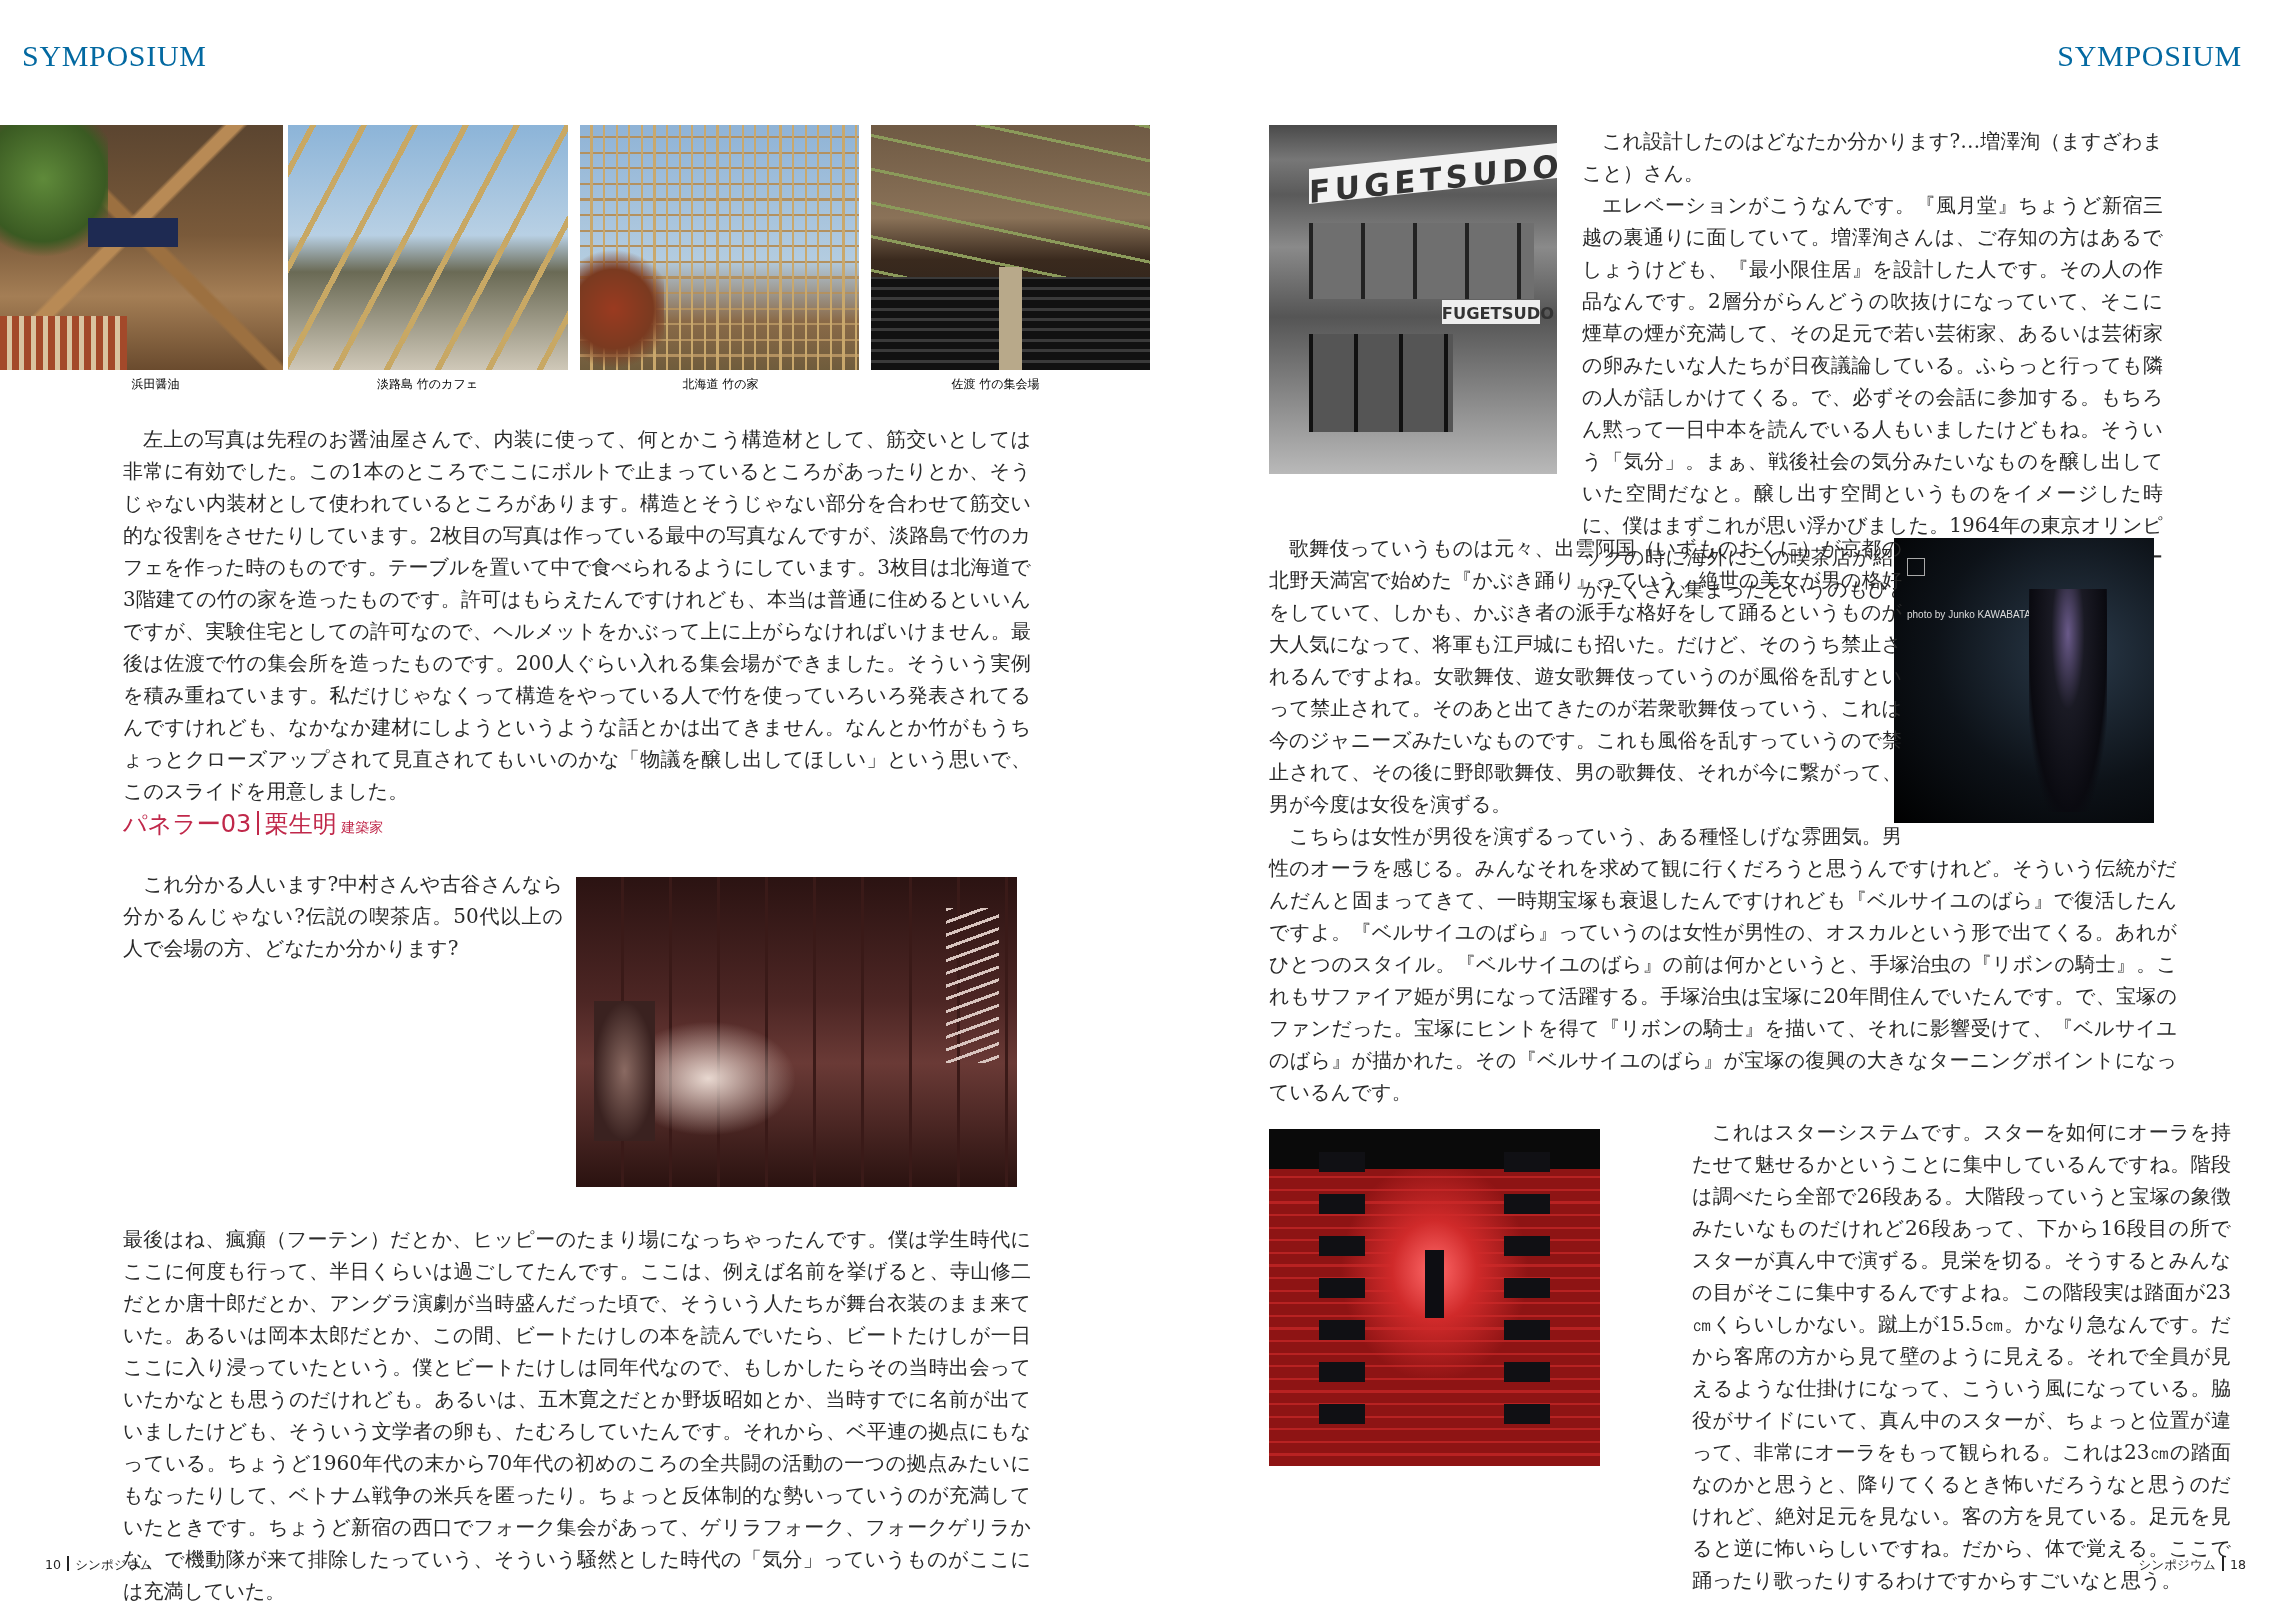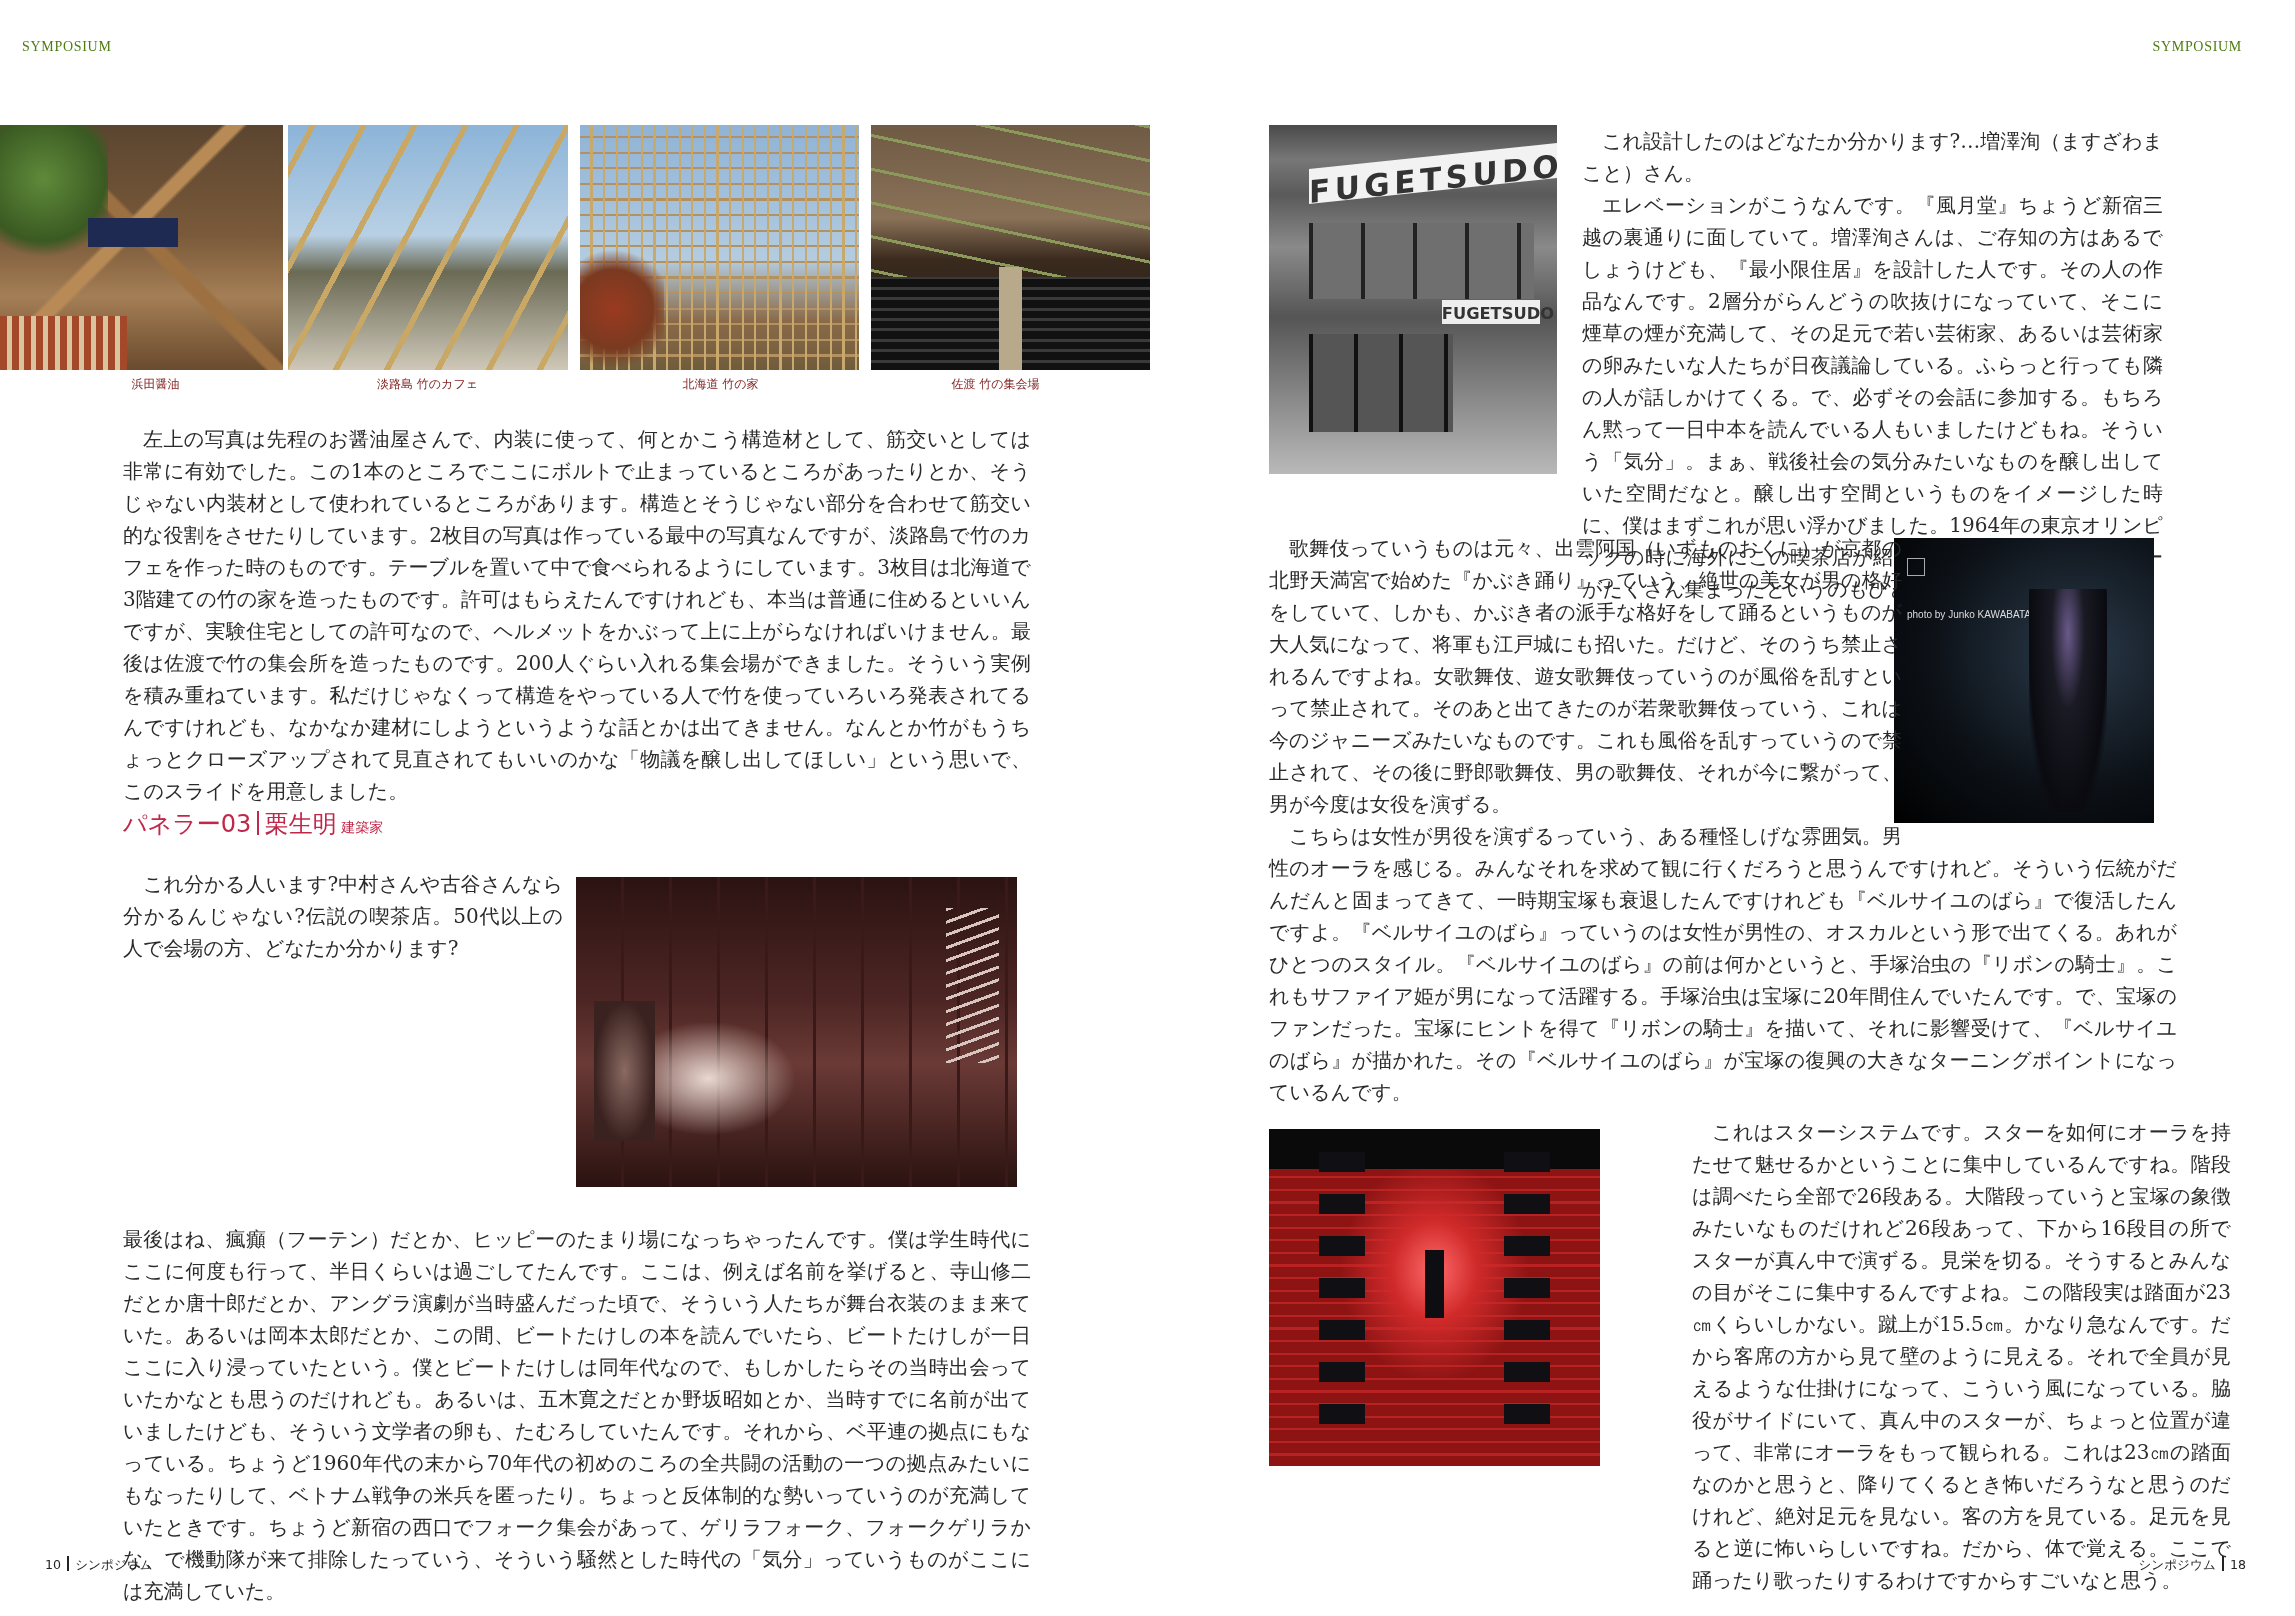--- a/index.html
+++ b/index.html
@@ -1,22 +1,22 @@
 <!DOCTYPE html>
 <html style="font-size:12px"><head>
 <meta charset="utf-8">
 <style>
   html, body { margin: 0; padding: 0; background: #ffffff; }
   body { width: 2295px; height: 1617px; position: relative; overflow: hidden;
          font-family: "DejaVu Serif", "Liberation Serif", serif; color: #2a2a2a; }
   .abs { position: absolute; }
-  .running-head { color: #4d7c0f; font-family: "Liberation Serif", "DejaVu Serif", serif;
-                  font-size: 14px; letter-spacing: 0.7px; top: 39px; }
+  .running-head { color: #0369a1; font-family: "Liberation Serif", "DejaVu Serif", serif;
+                  font-size: 30px; letter-spacing: 0.7px; top: 39px; }
   .photo { position: absolute; overflow: hidden; }
-  .caption { position: absolute; font-size: 12px; text-align: center; color: #7f1d1d;
+  .caption { position: absolute; font-size: 12px; text-align: center; color: #000000;
              font-family: "DejaVu Sans", "Liberation Sans", sans-serif; }
   .body-text { font-size: 20px; line-height: 32px; text-align: justify; margin: 0; }
   .body-text p { margin: 0; text-indent: 1em; }
   .section-title { color: #c0284a; font-size: 24px; top: 808px; left: 123px;
                    font-family: "DejaVu Sans", "Liberation Sans", sans-serif; }
   .section-title .role { font-size: 14px; margin-left: 4.5px; }
   .section-title .bar { display: inline-block; width: 1.5px; height: 24px; background: #c0284a;
                         vertical-align: -3px; margin: 0 6px; }
   .folio { font-size: 12.6px; top: 1556px; color: #222;
            font-family: "DejaVu Sans", "Liberation Sans", sans-serif; }

